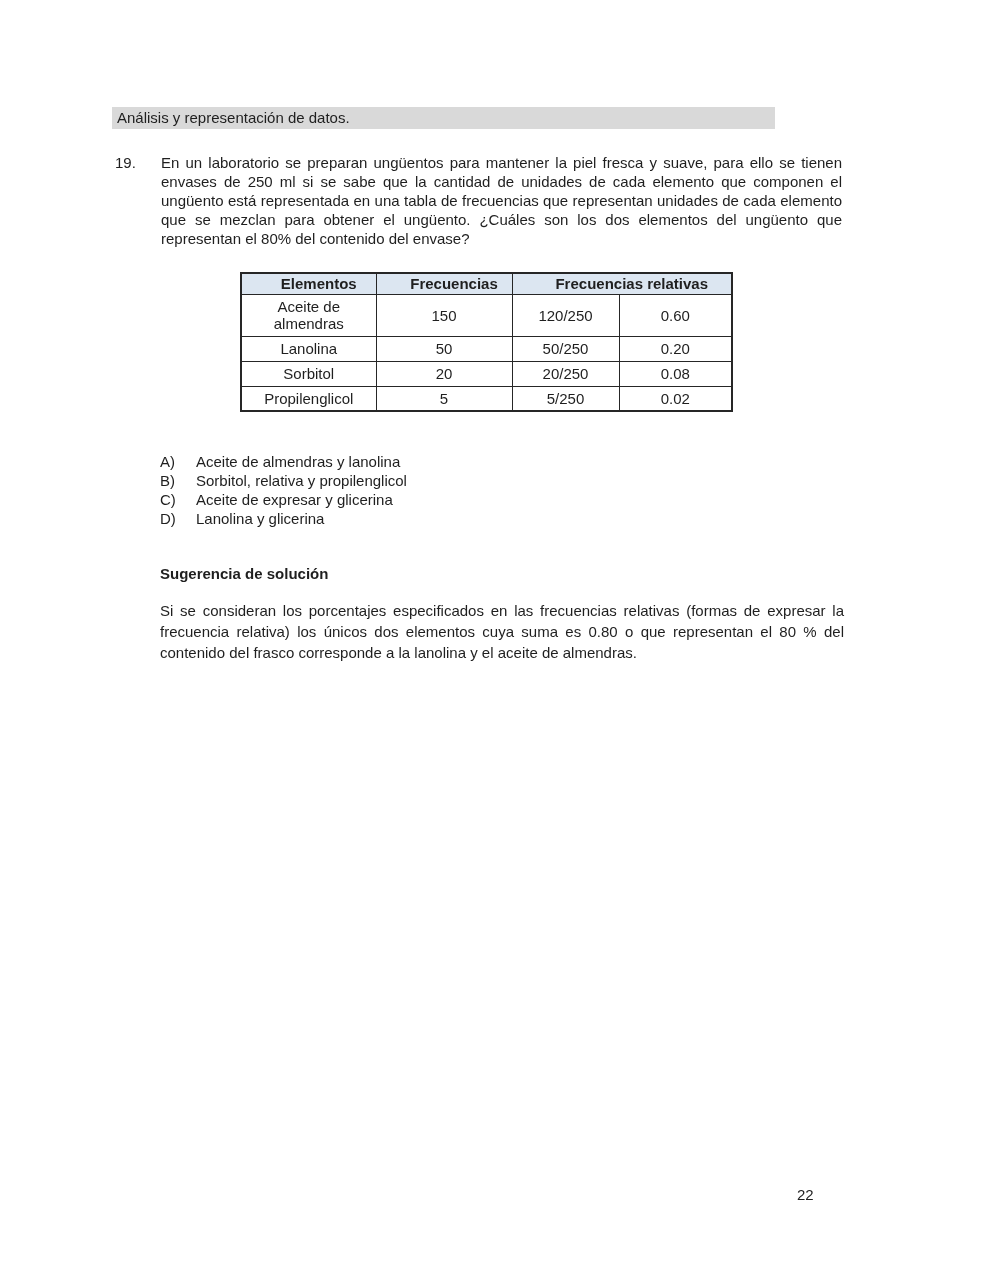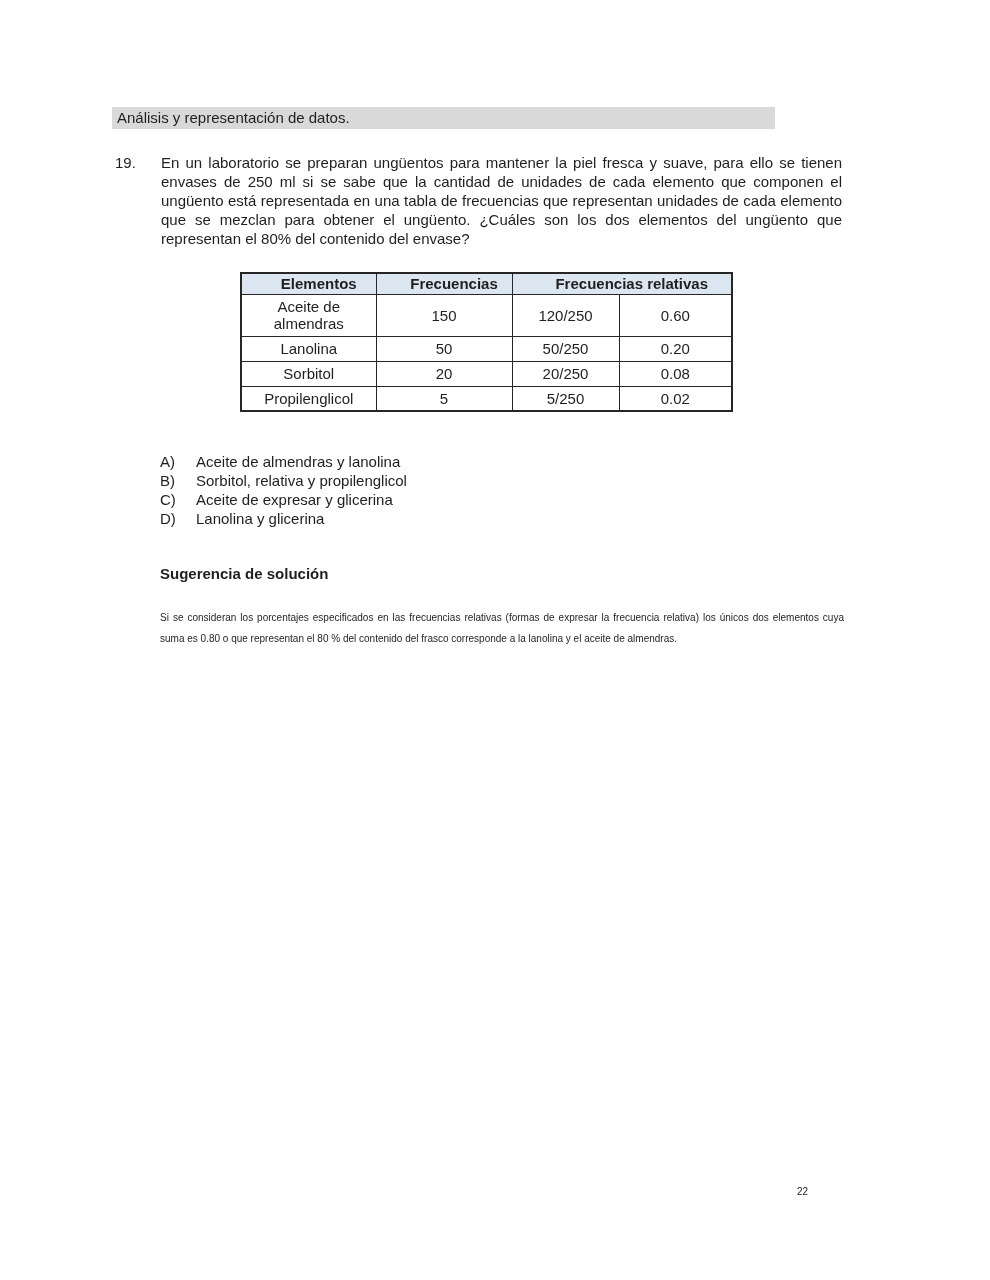--- a/index.html
+++ b/index.html
@@ -101,30 +101,29 @@
       left: 160px;
       top: 565px;
       font-size: 15px;
       font-weight: bold;
     }
     .solution-text {
       position: absolute;
       left: 160px;
       top: 600px;
       width: 684px;
-      font-size: 10px;
+      font-size: 15px;
       line-height: 21px;
       text-align: justify;
-      margin-top: 7px;
     }
     .page-number {
       position: absolute;
       left: 797px;
       top: 1186px;
-      font-size: 10px;
+      font-size: 15px;
     }
   </style>
 </head>
 <body>
 
 <div class="page">
 
   <div class="section-bar">Análisis y representación de datos.</div>
 
   <div class="question-block">

